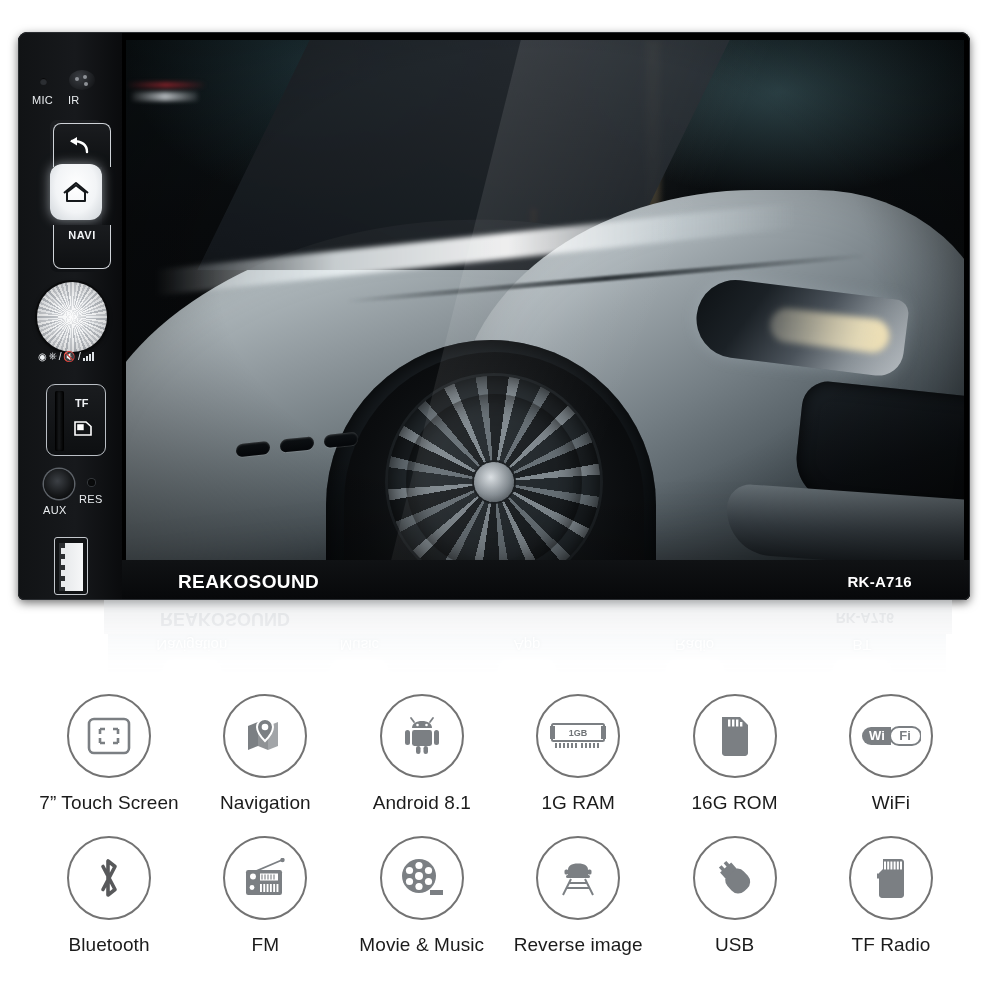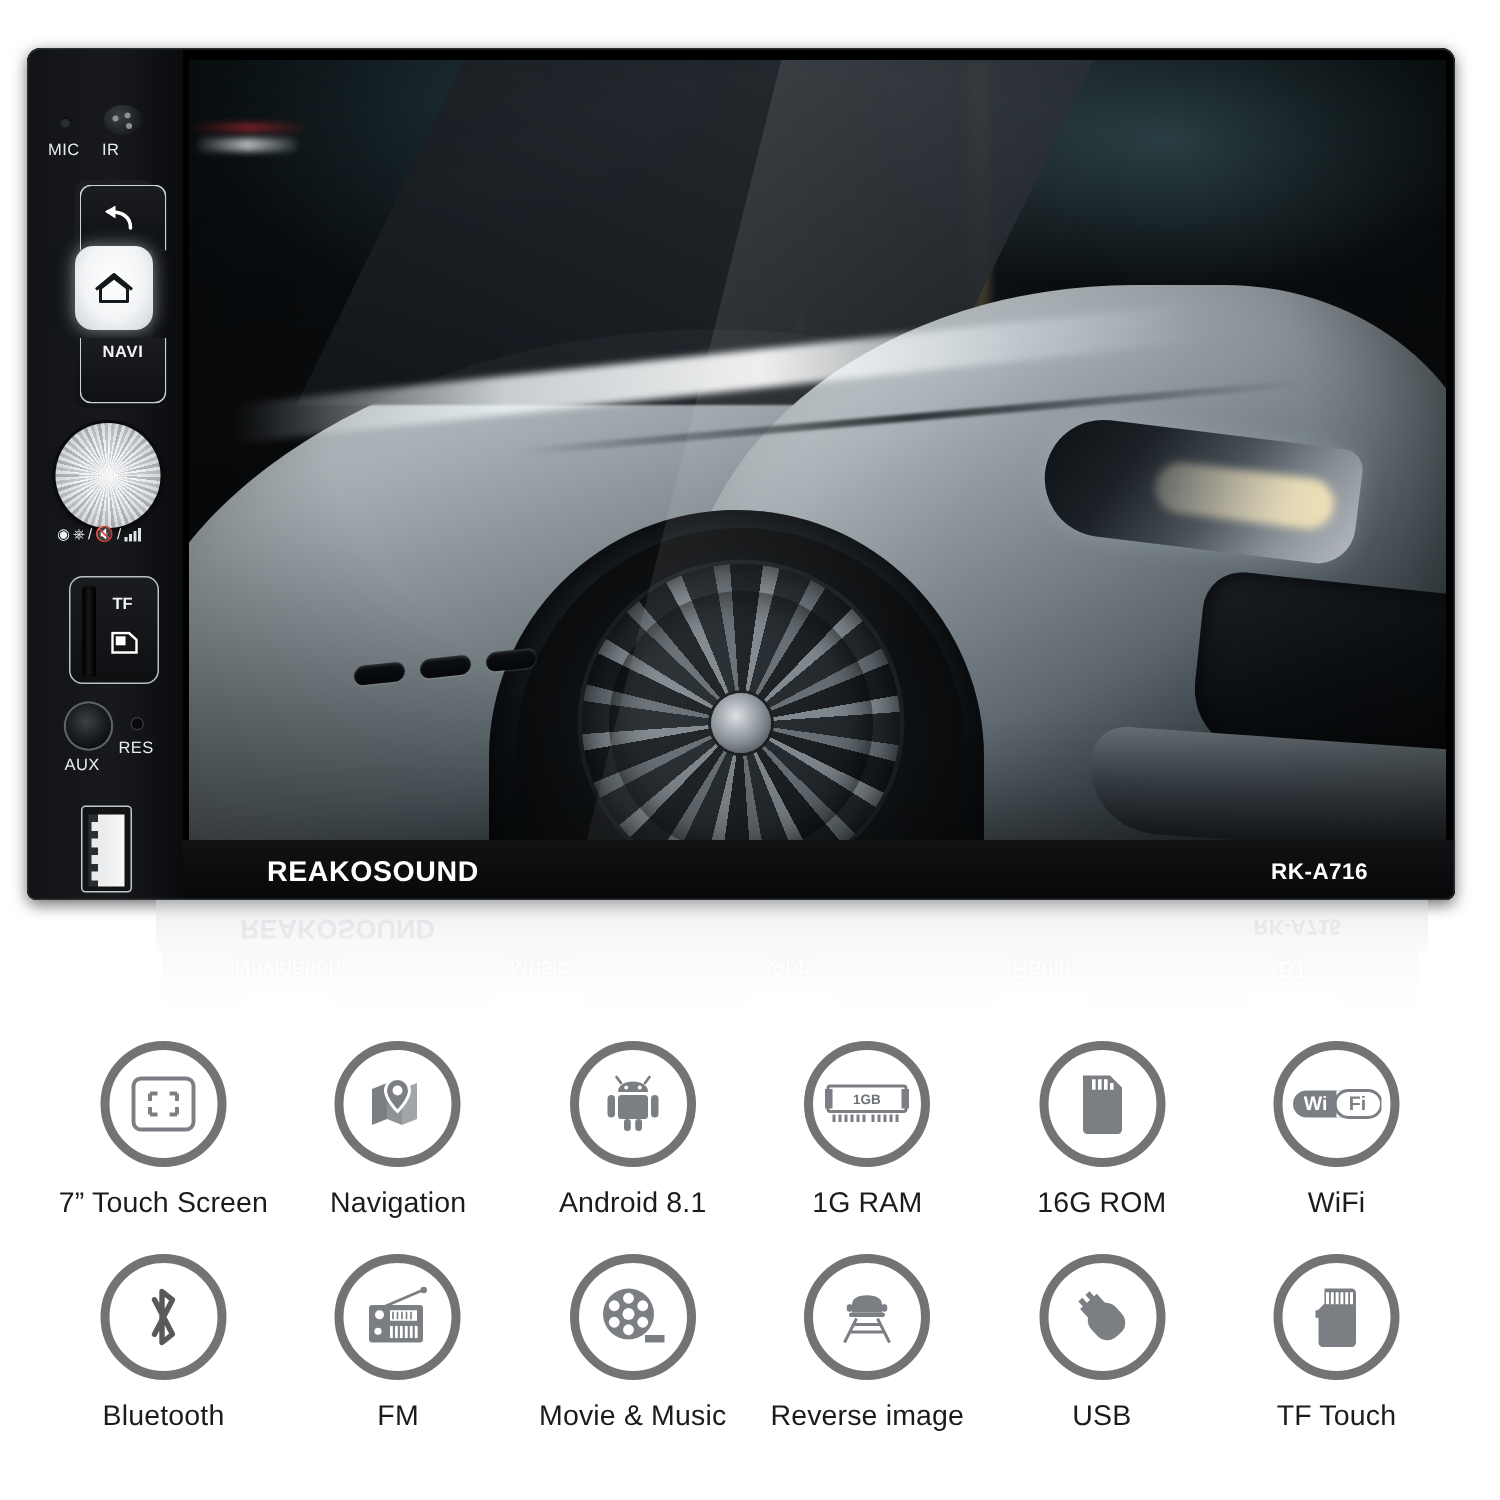--- a/index.html
+++ b/index.html
@@ -427,21 +427,21 @@
   .feature-row {
     display: flex; justify-content: space-between; align-items: flex-start;
   }
   .feature-row.row2 { margin-top: 22px; }
   .feature {
     width: 146px;
     display: flex; flex-direction: column; align-items: center;
   }
   .feature-circle {
     width: 84px; height: 84px; border-radius: 50%;
-    border: 6px solid #737373;
+    border: 2px solid #737373;
     display: flex; align-items: center; justify-content: center;
     background: #fff;
   }
   .feature-label {
     margin-top: 14px;
     font-size: 19px; color: #1b1b1b;
     text-align: center; white-space: nowrap;
     letter-spacing: .1px;
   }
   .ico { fill: #7b7f83; }
@@ -793,16 +793,16 @@
             <rect x="10" y="4.5" width="2" height="8"></rect>
             <rect x="13.2" y="4.5" width="2" height="8"></rect>
             <rect x="16.4" y="4.5" width="2" height="8"></rect>
             <rect x="19.6" y="4.5" width="2" height="8"></rect>
             <rect x="22.8" y="4.5" width="2" height="8"></rect>
             <rect x="26" y="4.5" width="2" height="8"></rect>
           </g>
           <rect x="3" y="16.5" width="4" height="5" class="ico"></rect>
         </svg>
       </div>
-      <div class="feature-label">TF Touch</div>
+      <div class="feature-label">TF Radio</div>
     </div>
   </div>
 </div>
 
 </body></html>

